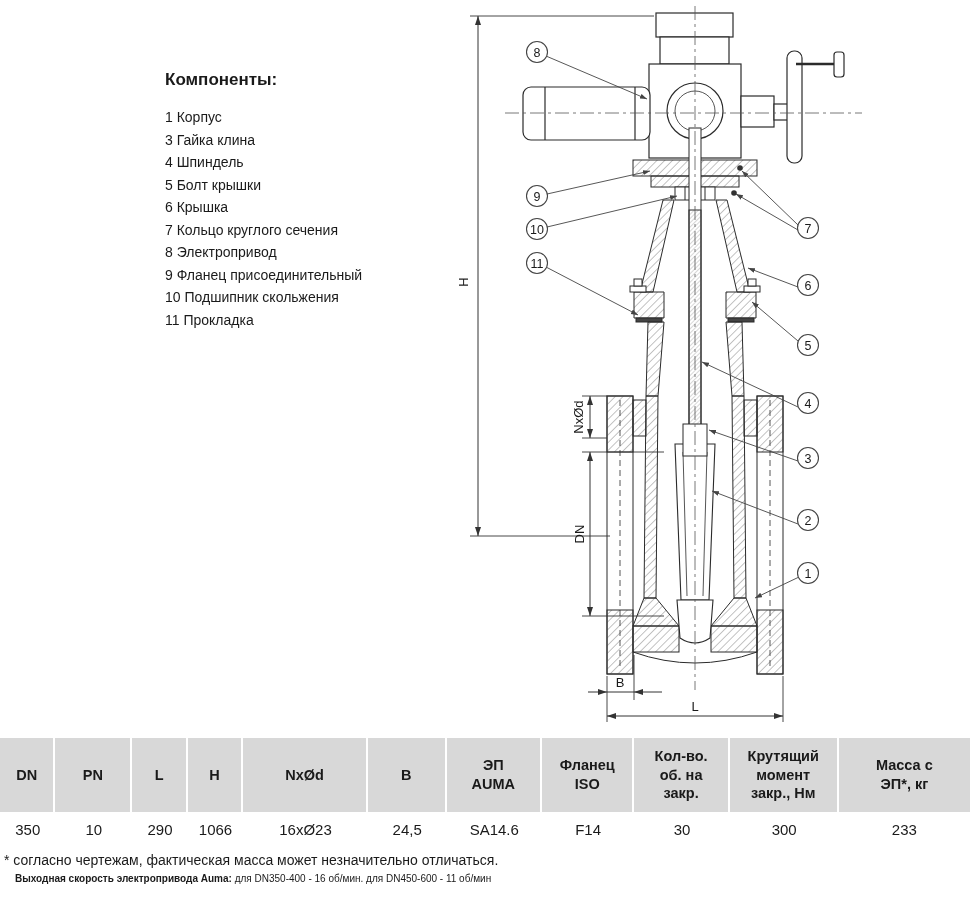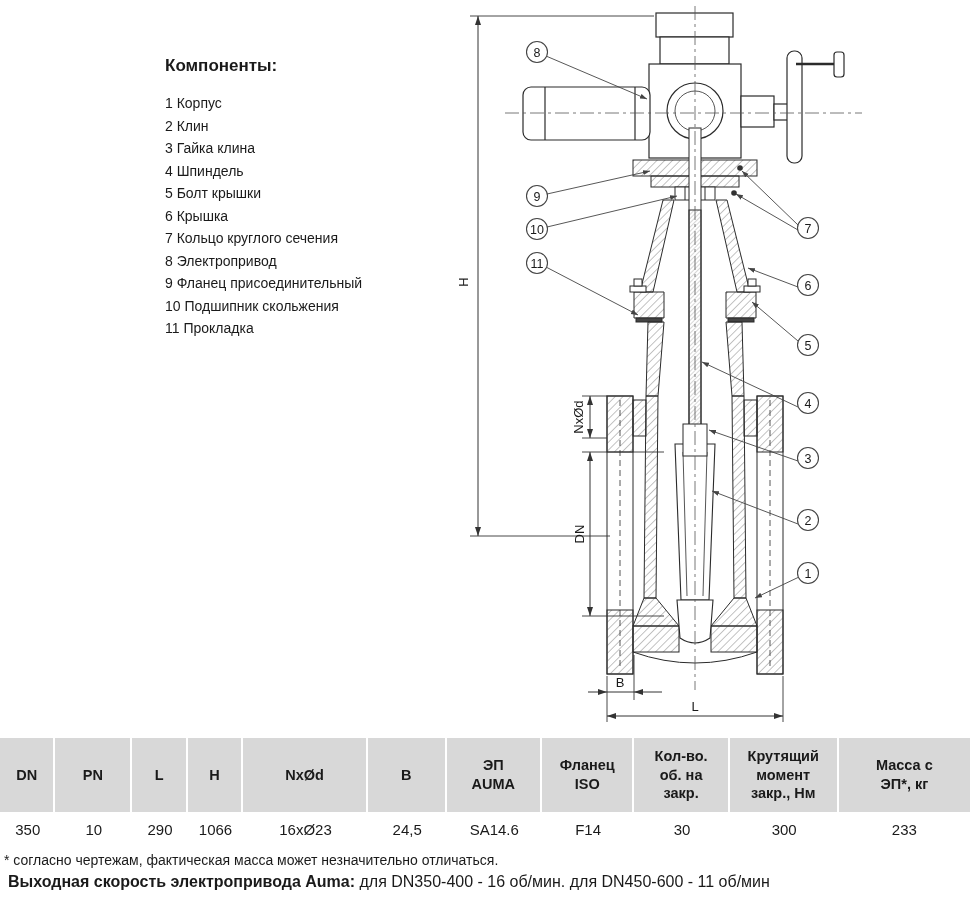--- a/index.html
+++ b/index.html
@@ -6,21 +6,21 @@
   html,body { background:#fff; }
   body {
     position:relative;
     width:970px; height:902px;
     font-family:"Liberation Sans", sans-serif;
     color:#1a1a1a;
     overflow:hidden;
   }
   .drawing { position:absolute; left:0; top:0; }
 
-  .components { position:absolute; left:165px; top:56px; width:300px; }
+  .components { position:absolute; left:165px; top:70px; width:300px; }
   .components .comp-title { font-size:17px; font-weight:bold; margin-bottom:16px; }
   .components ul { list-style:none; }
   .components li { font-size:14px; line-height:22.5px; }
 
   .valve-table { position:absolute; left:0; top:738px; width:970px; }
   .thead, .tvals { display:flex; }
   .th {
     background:#d8d8d8;
     border-right:2px solid #fff;
     display:flex; align-items:center; justify-content:center;
@@ -32,21 +32,21 @@
   .th:last-child { border-right:none; }
   .td {
     display:flex; align-items:center; justify-content:center;
     font-size:15px; height:34px;
   }
   .w1{width:57px}.w2{width:79px}.w3{width:57px}.w4{width:57px}
   .w5{width:128px}.w6{width:81px}.w7{width:98px}.w8{width:95px}
   .w9{width:98px}.w10{width:112px}.w11{width:135px}
 
   .fn1 { position:absolute; left:4px; top:852px; font-size:14px; }
-  .fn2 { position:absolute; left:8px; top:873px; font-size:16px; }
+  .fn2 { position:absolute; left:15px; top:873px; font-size:10px; }
   .fn2 .lead { font-weight:bold; }
 
   svg text { font-family:"Liberation Sans", sans-serif; fill:#1a1a1a; }
   .dimlbl { font-size:13px; }
   .callout-num { font-size:12.5px; }
 </style>
 </head>
 <body>
 
 <svg class="drawing" width="970" height="735" viewBox="0 0 970 735">
@@ -253,21 +253,20 @@
         <circle cx="808" cy="573" r="10.5"></circle>
         <text class="callout-num" x="808" y="577.5" text-anchor="middle" stroke="none">1</text>
       </g>
   </g>
 </svg>
 
 <div class="components">
   <div class="comp-title">Компоненты:</div>
   <ul>
     <li>1 Корпус</li>
-    <li>2 Клин</li>
     <li>3 Гайка клина</li>
     <li>4 Шпиндель</li>
     <li>5 Болт крышки</li>
     <li>6 Крышка</li>
     <li>7 Кольцо круглого сечения</li>
     <li>8 Электропривод</li>
     <li>9 Фланец присоединительный</li>
     <li>10 Подшипник скольжения</li>
     <li>11 Прокладка</li>
   </ul>

